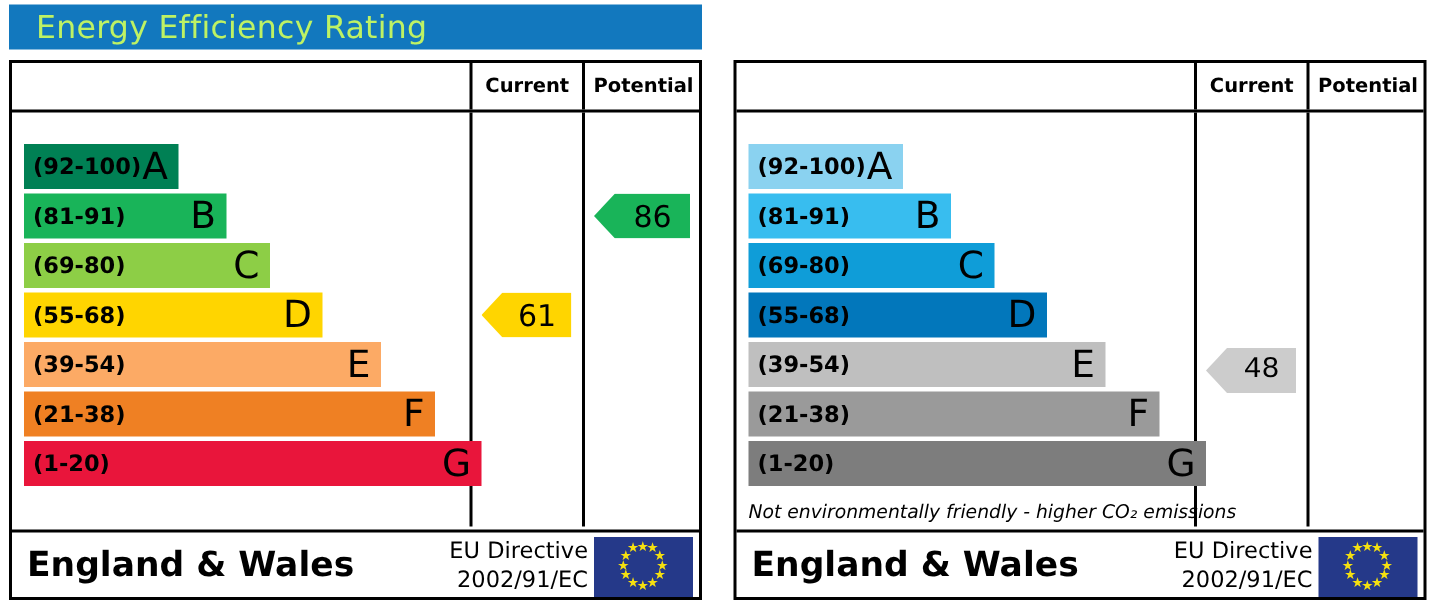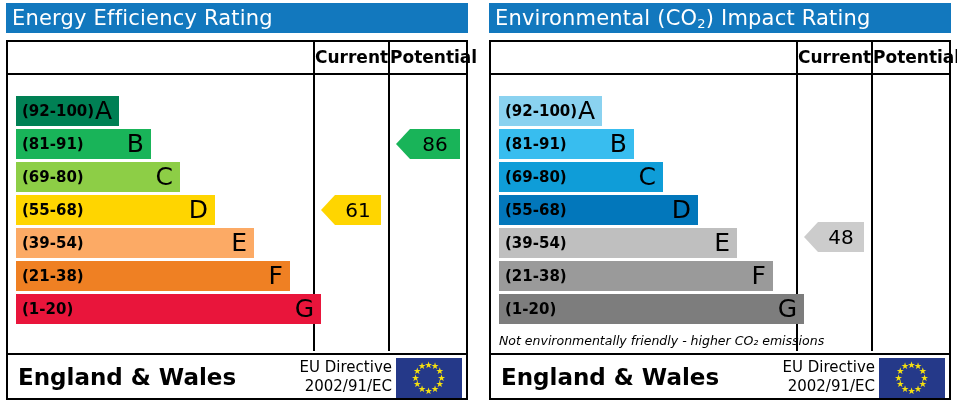--- a/index.html
+++ b/index.html
@@ -11,40 +11,40 @@
   }
   .sheet{position:relative;width:957px;height:404px;}
 
   
   .panel{position:absolute;top:0;height:404px;}
   .panel.left{left:0;width:474px;}
   .panel.right{left:483px;width:474px;}
 
   .title-bar{
     position:absolute;left:6px;top:3px;right:6px;height:30px;
-    background:#1278be;color:#ffffff;
+    background:#1278be;color:#bef264;
     font-size:21px;line-height:30px;
-    padding-left:6px;box-sizing:border-box;
+    padding-left:18px;box-sizing:border-box;
     white-space:nowrap;letter-spacing:.2px;
   }
   .title-bar sub{font-size:13px;vertical-align:baseline;position:relative;top:3px;}
 
   .grid{
     position:absolute;left:6px;top:40px;right:6px;bottom:4px;
     border:2px solid #000000;box-sizing:border-box;background:#ffffff;
   }
 
   
   .hdr{
     position:absolute;left:0;top:0;right:0;height:33px;
     border-bottom:2px solid #000;box-sizing:border-box;
   }
   .hdr .cell{
     position:absolute;top:0;height:31px;line-height:31px;
-    font-size:17px;font-weight:bold;text-align:center;color:#000;
+    font-size:13px;font-weight:bold;text-align:center;color:#000;
   }
   .hdr .vline{position:absolute;top:0;width:2px;height:31px;background:#000;}
 
   
   .body{
     position:absolute;left:0;top:33px;right:0;bottom:47px;
   }
   .vline-body{position:absolute;top:0;bottom:0;width:2px;background:#000;}
 
   .caption{
@@ -177,23 +177,20 @@
             <span class="star" style="color: rgb(245, 224, 16); width: 9px; height: 9px; left: 17.2417px; top: 22px;">★</span>
             <span class="star" style="color: rgb(245, 224, 16); width: 9px; height: 9px; left: 15.5px; top: 15.5px;">★</span>
             <span class="star" style="color: rgb(245, 224, 16); width: 9px; height: 9px; left: 17.2417px; top: 9px;">★</span>
             <span class="star" style="color: rgb(245, 224, 16); width: 9px; height: 9px; left: 22px; top: 4.24167px;">★</span>
           </div>
       </div>
     </div>
   </div>
 
   <div class="panel right">
-    <div class="title-bar">
-      <span>Environmental (CO</span><sub>2</sub><span>) Impact Rating</span>
-    </div>
 
     <div class="grid">
       <div class="hdr">
         <div class="vline" style="left:305px;"></div>
         <div class="vline" style="left:380px;"></div>
         <div class="cell" style="left:307px;width:73px;">Current</div>
         <div class="cell" style="left:382px;width:78px;">Potential</div>
       </div>
 
       <div class="body">
@@ -225,21 +222,21 @@
             <div class="bar" style="width: 274px; background: rgb(154, 154, 154);">
               <span class="rng">(21-38)</span>
               <span class="ltr">F</span>
             </div>
             <div class="bar" style="width: 305px; background: rgb(125, 125, 125);">
               <span class="rng">(1-20)</span>
               <span class="ltr">G</span>
             </div>
           </div>
 
-        <div class="arrow" style="background: rgb(204, 204, 204); left: 313px; width: 60px; top: 147px;">48</div>
+        <div class="arrow" style="background: rgb(204, 204, 204); left: 313px; width: 60px; top: 157px; font-family: Liberation Mono, monospace;">48</div>
 
         <div class="caption bottom">Not environmentally friendly - higher CO₂ emissions</div>
       </div>
 
       <div class="footer">
         <div class="region">England &amp; Wales</div>
         <div class="directive" style="right:74px;width:170px;">
           <div>EU Directive</div>
           <div>2002/91/EC</div>
         </div>

